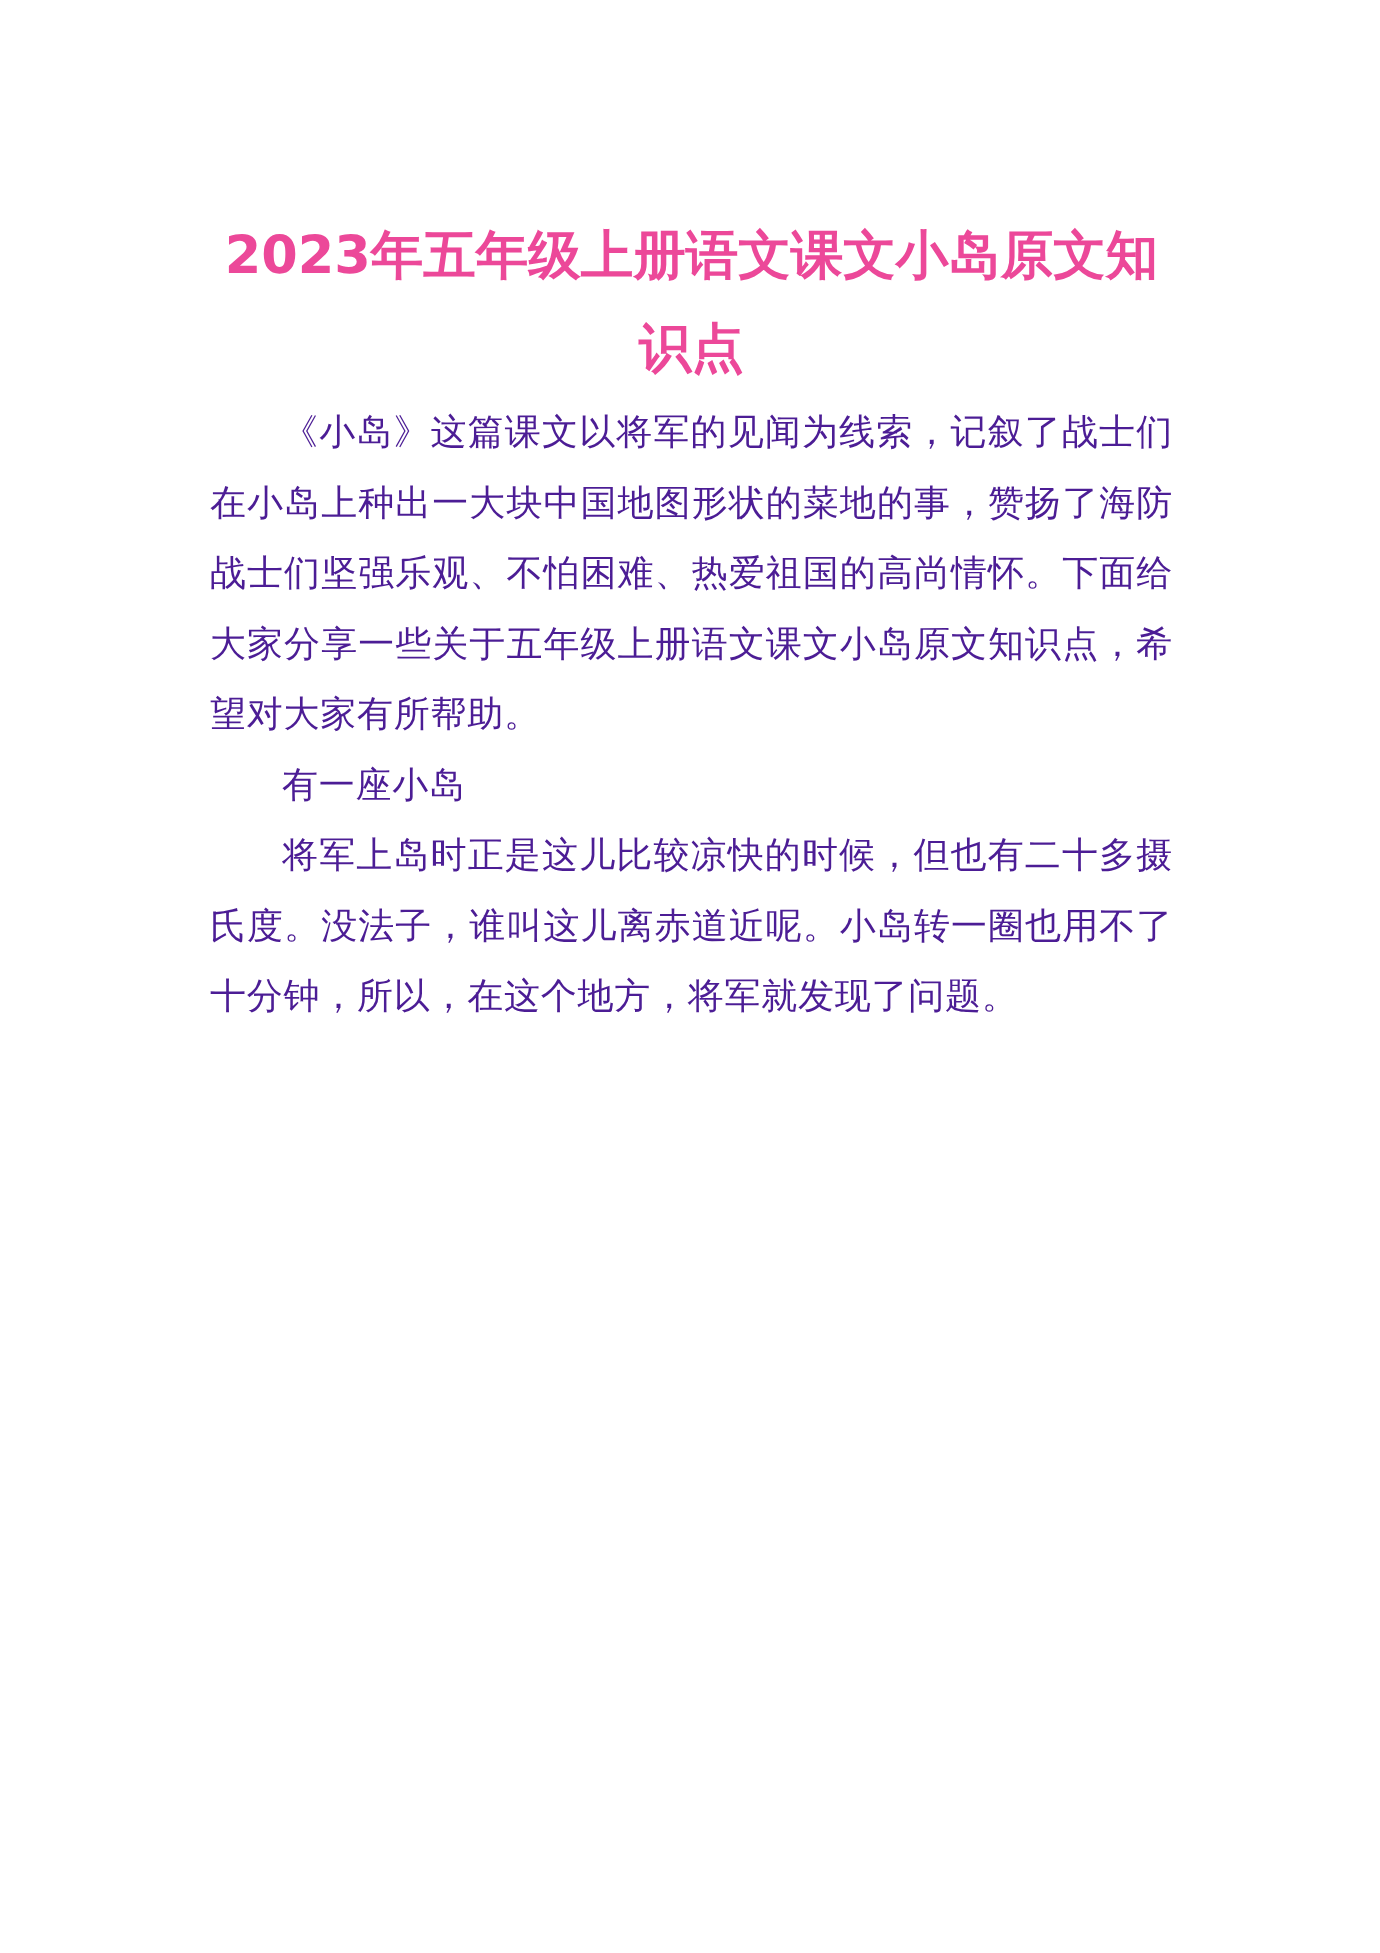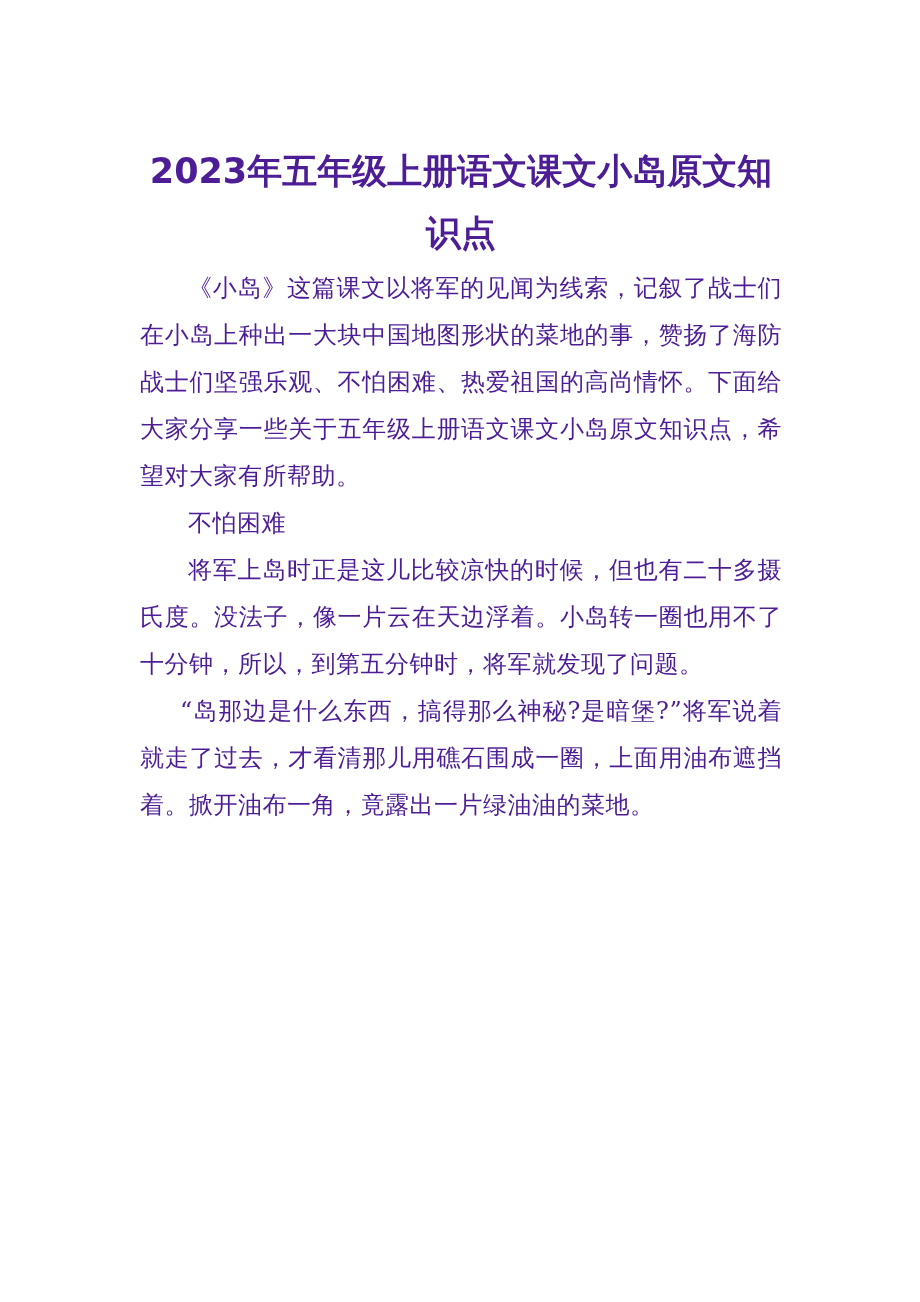--- a/index.html
+++ b/index.html
@@ -18,21 +18,21 @@
       left: 140px;
       top: 0;
       width: 642px;
     }
     .title {
       margin: 0;
       position: absolute;
       top: 140px;
       left: 0;
       width: 642px;
-      color: #4c1d95;
+      color: #ec4899;
       font-family: "DejaVu Sans", "Liberation Sans", sans-serif;
       font-weight: bold;
       font-size: 35px;
       line-height: 62px;
       text-align: center;
       letter-spacing: 0px;
     }
     .body-text {
       position: absolute;
       top: 265px;
@@ -53,17 +53,16 @@
       text-indent: 40px;
     }
   </style>
 </head>
 <body>
 
 <div class="page">
   <h1 class="title">2023年五年级上册语文课文小岛原文知识点</h1>
   <div class="body-text">
     <p class="para">《小岛》这篇课文以将军的见闻为线索，记叙了战士们在小岛上种出一大块中国地图形状的菜地的事，赞扬了海防战士们坚强乐观、不怕困难、热爱祖国的高尚情怀。下面给大家分享一些关于五年级上册语文课文小岛原文知识点，希望对大家有所帮助。</p>
-    <p class="para">不怕困难</p>
-    <p class="para">将军上岛时正是这儿比较凉快的时候，但也有二十多摄氏度。没法子，像一片云在天边浮着。小岛转一圈也用不了十分钟，所以，到第五分钟时，将军就发现了问题。</p>
-    <p class="para quote-indent">“岛那边是什么东西，搞得那么神秘?是暗堡?”将军说着就走了过去，才看清那儿用礁石围成一圈，上面用油布遮挡着。掀开油布一角，竟露出一片绿油油的菜地。</p>
+    <p class="para">有一座小岛</p>
+    <p class="para">将军上岛时正是这儿比较凉快的时候，但也有二十多摄氏度。没法子，谁叫这儿离赤道近呢。小岛转一圈也用不了十分钟，所以，在这个地方，将军就发现了问题。</p>
   </div>
 </div>
 
 </body></html>

